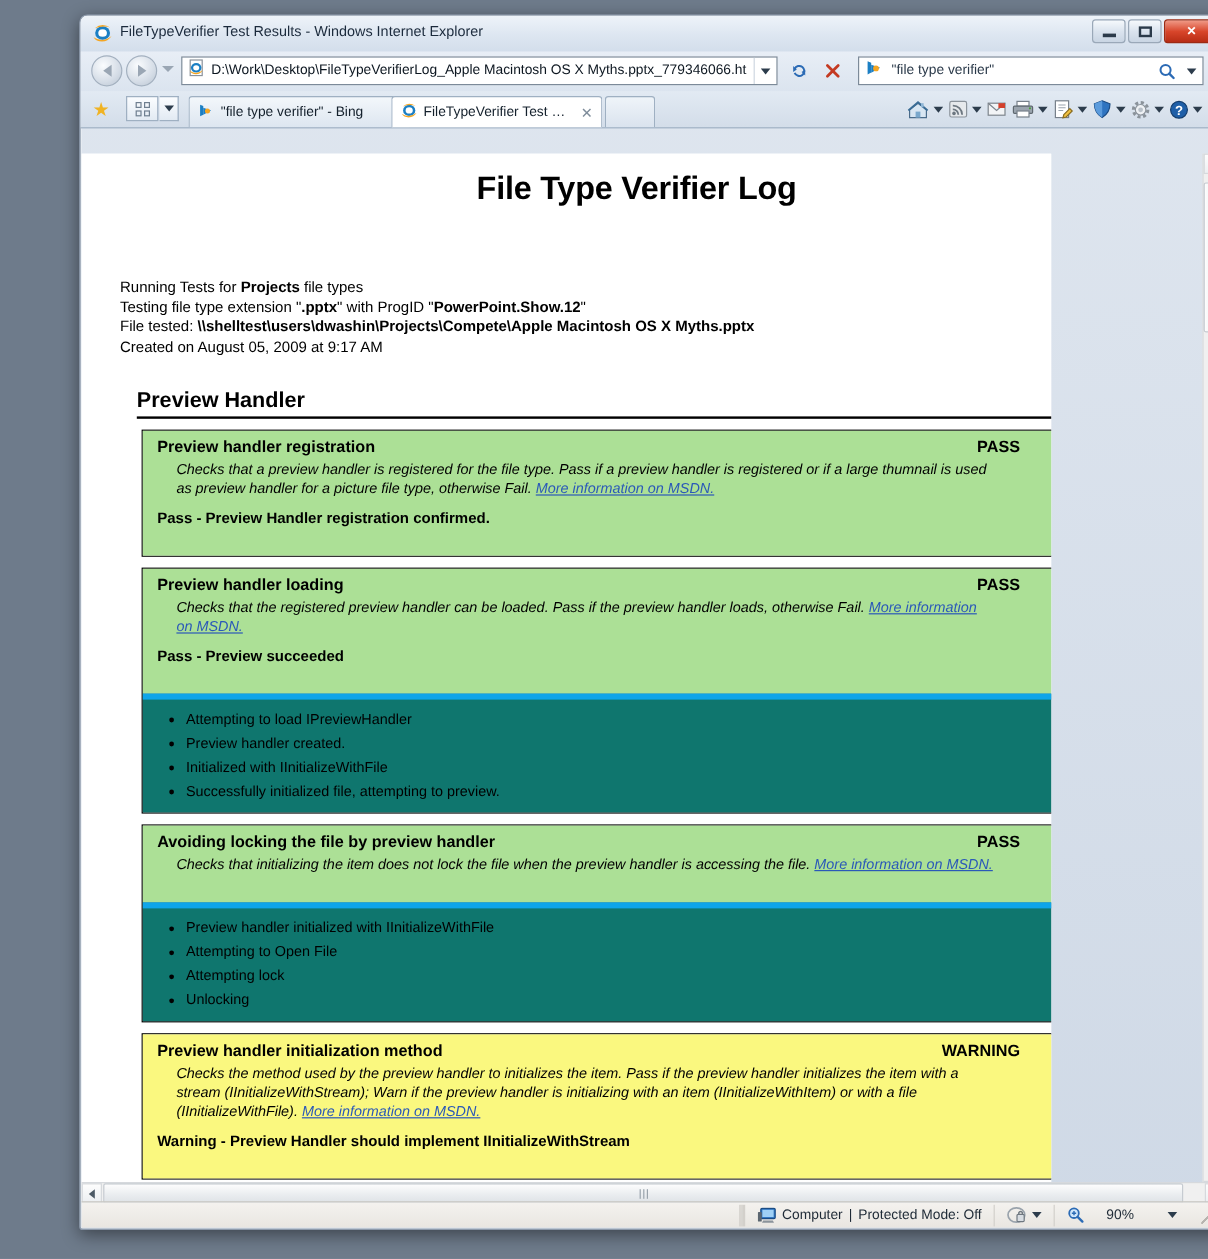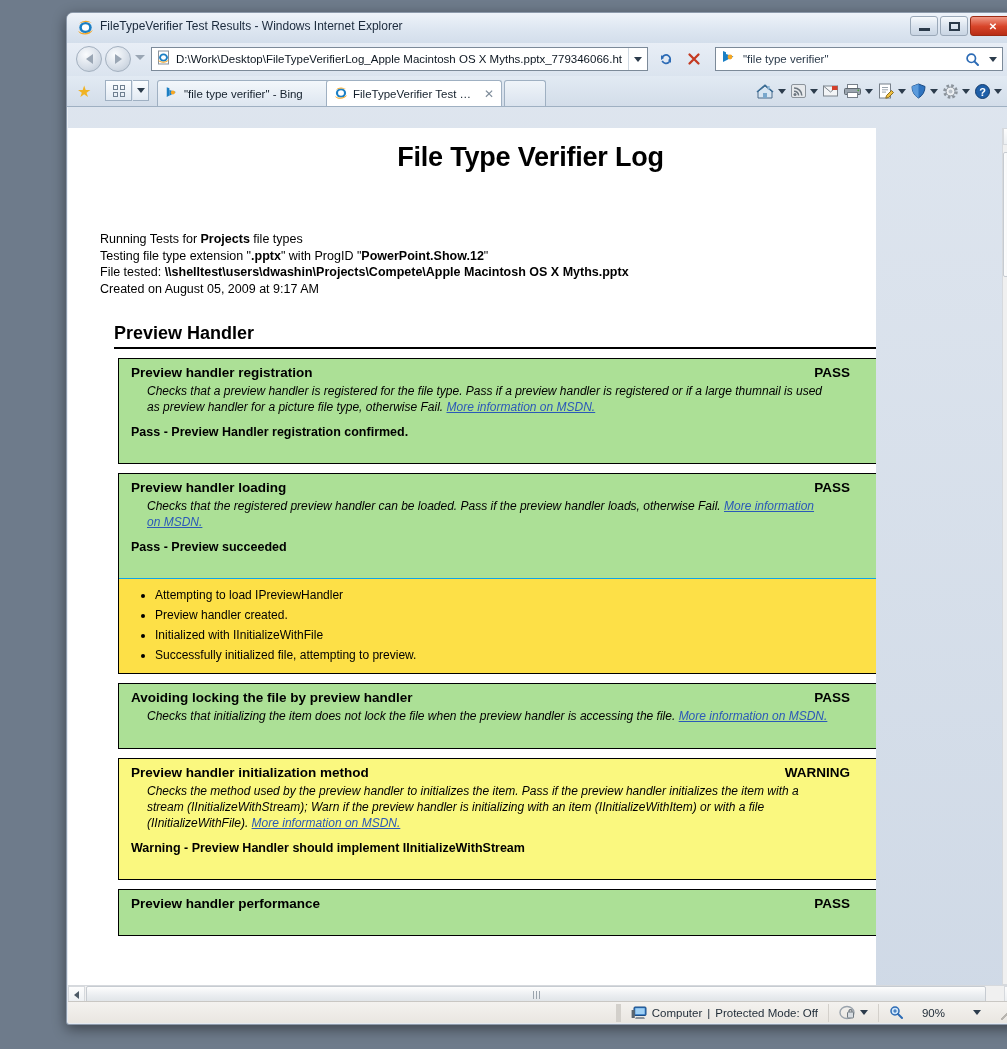--- a/index.html
+++ b/index.html
@@ -349,22 +349,22 @@
     line-height: 16px;
     margin: 3px 0 0 16px;
     padding-right: 130px;
   }
   .card-desc a { color: #2b59b8; text-decoration: underline; font-style: italic; }
   .card-result {
     font-size: 12.5px; font-weight: bold;
     margin-top: 10px;
   }
   .card-log {
-    background: #fde047;
-    border-top: 1px solid #0ea5e9;
+    background: #0f766e;
+    border-top: 5px solid #0ea5e9;
     padding: 6px 12px 8px 12px;
   }
   .card-log ul { margin: 0; padding-left: 24px; }
   .card-log li { font-size: 12px; line-height: 20px; }
 </style>
 </head>
 <body>
 
 <div id="window">
 
@@ -615,20 +615,28 @@
 
         <div class="card">
           <div class="card-head pass">
             <div class="card-toprow">
               <span class="card-name">Avoiding locking the file by preview handler</span>
               <span class="card-status">PASS</span>
             </div>
             <div class="card-desc">
               <span>Checks that initializing the item does not lock the file when the preview handler is accessing the file. </span><a href="#">More information on MSDN.</a>
             </div>
+          </div>
+          <div class="card-log">
+            <ul>
+              <li>Preview handler initialized with IInitializeWithFile</li>
+              <li>Attempting to Open File</li>
+              <li>Attempting lock</li>
+              <li>Unlocking</li>
+            </ul>
           </div>
         </div>
 
         <div class="card">
           <div class="card-head warn">
             <div class="card-toprow">
               <span class="card-name">Preview handler initialization method</span>
               <span class="card-status">WARNING</span>
             </div>
             <div class="card-desc">

